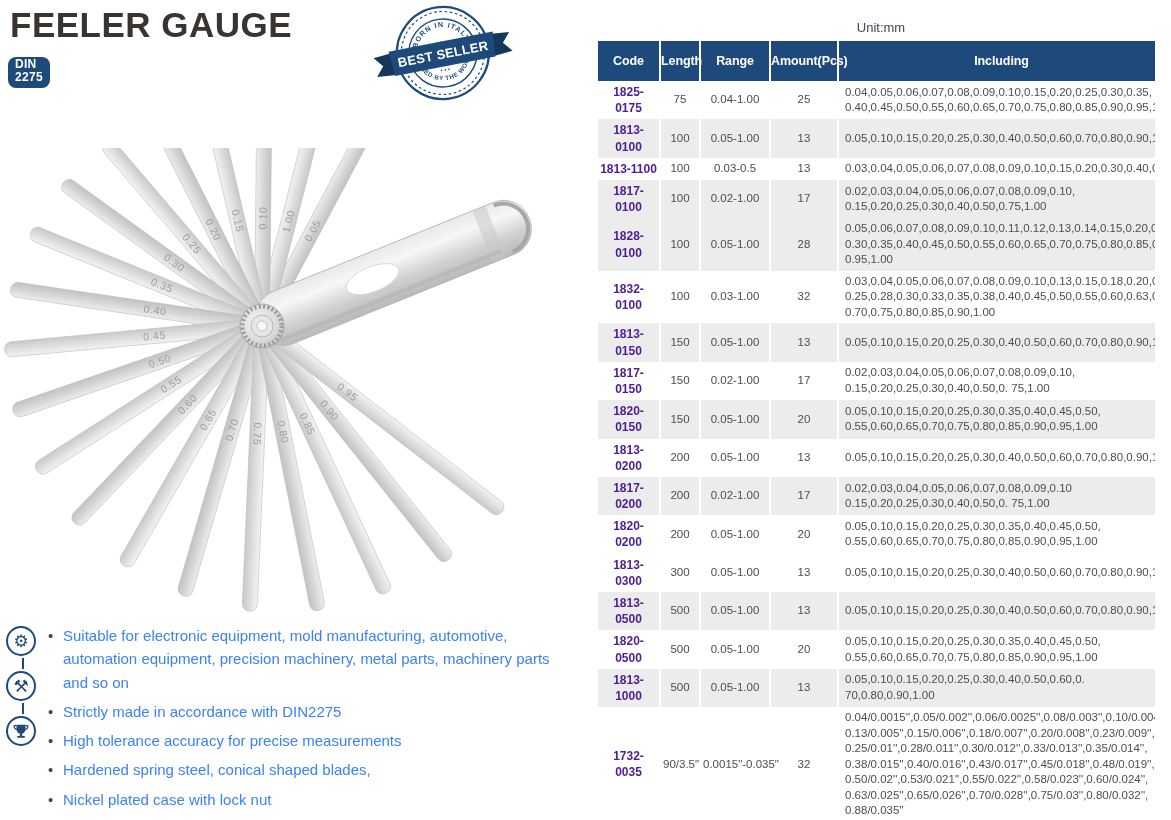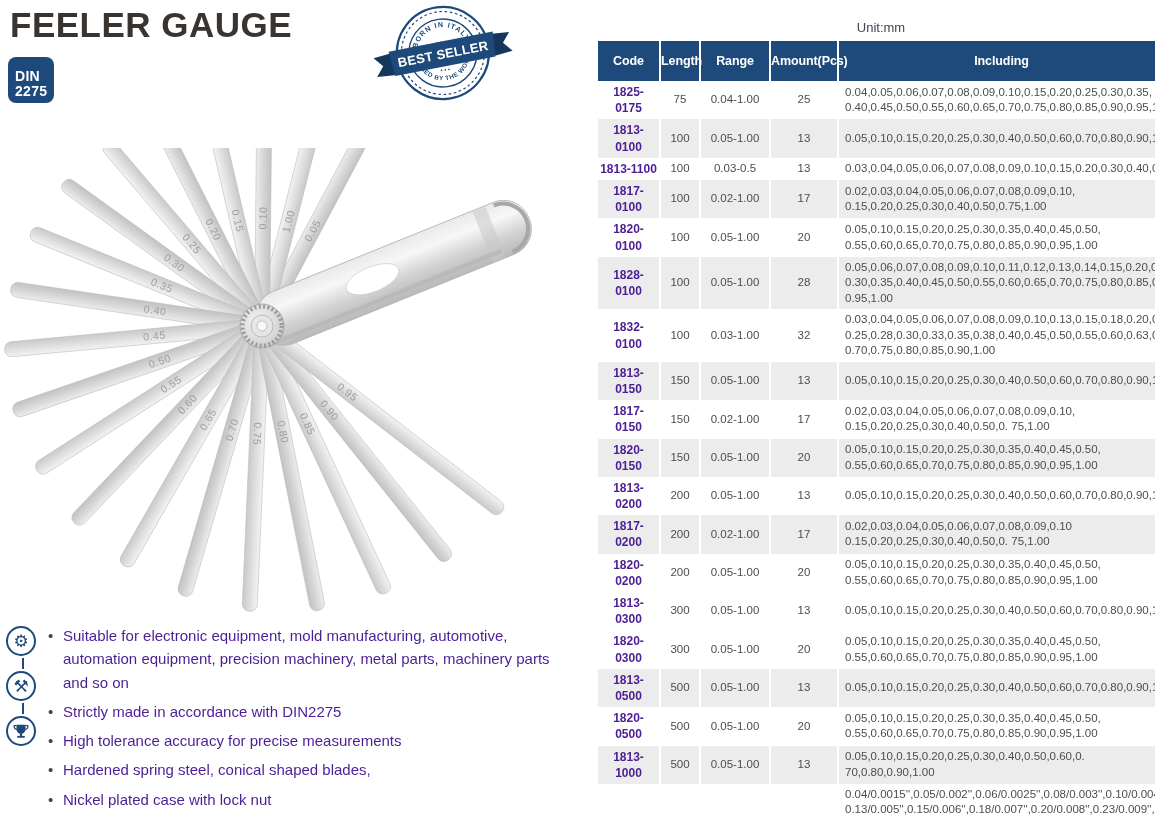--- a/index.html
+++ b/index.html
@@ -4,34 +4,34 @@
 <style>
   * { margin:0; padding:0; box-sizing:border-box; }
   html,body { background:#fff; }
   body { font-family:"Liberation Sans", sans-serif; }
   .page { position:relative; width:1155px; height:820px; background:#fff; overflow:hidden; }
 
   
   .title { position:absolute; left:10px; top:5px; font-size:35px; font-weight:800;
            letter-spacing:0.5px; color:#3a3431; }
   .din-badge { position:absolute; left:8px; top:57px; background:#1d4a7a; color:#fff;
-               border-radius:8px; padding:12px 7px 5px 7px; font-weight:bold; font-size:14px;
+               border-radius:8px; padding:1px 7px 5px 7px; font-weight:bold; font-size:12px;
                line-height:1.05; letter-spacing:0.3px; }
   .best-seller { position:absolute; left:372px; top:2px; width:142px; height:106px; }
   .product { position:absolute; left:0; top:148px; width:592px; height:478px; }
 
   .features { position:absolute; left:6px; top:624px; width:575px; }
   .icon-rail { position:absolute; left:0; top:2px; width:34px; }
   .rail-icon { width:30px; height:30px; border:2px solid #1d4a7a; border-radius:50%;
                display:flex; align-items:center; justify-content:center; background:#fff; }
   .rail-glyph { font-family:"DejaVu Sans", sans-serif; font-size:17px; color:#1d4a7a; line-height:1; }
   .rail-line { width:2px; height:11px; background:#1d4a7a; margin:2px auto; }
   .feature-list { list-style:none; margin-left:42px; width:520px; }
   .feature-list li { position:relative; padding-left:15px; font-size:15px; line-height:1.55;
-                     color:#4c1d95; margin-bottom:6px; }
+                     color:#3b82f6; margin-bottom:6px; }
   .feature-list li::before { content:"•"; position:absolute; left:0; top:0; color:#3d4755; }
 
   
   .table-wrap { position:absolute; left:598px; top:20px; width:566px; }
   .unit { text-align:center; font-size:13px; color:#3f4652; margin-bottom:6px; }
   table { width:566px; border-collapse:collapse; border-bottom:3px solid #1c4066; table-layout:fixed; }
   th { background:#1d4a7a; color:#fff; font-size:12.5px; font-weight:bold; padding:13px 0;
        text-align:center; white-space:nowrap; letter-spacing:-0.1px; }
   th + th, td + td { border-left:2px solid #fff; }
   td { font-size:11.5px; line-height:1.35; color:#4d4d4d; padding:3px 2px; text-align:center;
@@ -268,27 +268,20 @@
     <td>13</td>
     <td class="including">0.03,0.04,0.05,0.06,0.07,0.08,0.09,0.10,0.15,0.20,0.30,0.40,0.50</td>
   </tr>
           <tr class="shaded">
     <td class="code">1817-0100</td>
     <td>100</td>
     <td>0.02-1.00</td>
     <td>17</td>
     <td class="including">0.02,0.03,0.04,0.05,0.06,0.07,0.08,0.09,0.10,<br>0.15,0.20,0.25,0.30,0.40,0.50,0.75,1.00</td>
   </tr>
-          <tr>
-    <td class="code">1820-0100</td>
-    <td>100</td>
-    <td>0.05-1.00</td>
-    <td>20</td>
-    <td class="including">0.05,0.10,0.15,0.20,0.25,0.30,0.35,0.40,0.45,0.50,<br>0.55,0.60,0.65,0.70,0.75,0.80,0.85,0.90,0.95,1.00</td>
-  </tr>
           <tr class="shaded">
     <td class="code">1828-0100</td>
     <td>100</td>
     <td>0.05-1.00</td>
     <td>28</td>
     <td class="including">0.05,0.06,0.07,0.08,0.09,0.10,0.11,0.12,0.13,0.14,0.15,0.20,0.25,<br>0.30,0.35,0.40,0.45,0.50,0.55,0.60,0.65,0.70,0.75,0.80,0.85,0.90,<br>0.95,1.00</td>
   </tr>
           <tr>
     <td class="code">1832-0100</td>
     <td>100</td>
@@ -338,27 +331,20 @@
     <td>20</td>
     <td class="including">0.05,0.10,0.15,0.20,0.25,0.30,0.35,0.40,0.45,0.50,<br>0.55,0.60,0.65,0.70,0.75,0.80,0.85,0.90,0.95,1.00</td>
   </tr>
           <tr>
     <td class="code">1813-0300</td>
     <td>300</td>
     <td>0.05-1.00</td>
     <td>13</td>
     <td class="including">0.05,0.10,0.15,0.20,0.25,0.30,0.40,0.50,0.60,0.70,0.80,0.90,1.00</td>
   </tr>
-          <tr>
-    <td class="code">1820-0300</td>
-    <td>300</td>
-    <td>0.05-1.00</td>
-    <td>20</td>
-    <td class="including">0.05,0.10,0.15,0.20,0.25,0.30,0.35,0.40,0.45,0.50,<br>0.55,0.60,0.65,0.70,0.75,0.80,0.85,0.90,0.95,1.00</td>
-  </tr>
           <tr class="shaded">
     <td class="code">1813-0500</td>
     <td>500</td>
     <td>0.05-1.00</td>
     <td>13</td>
     <td class="including">0.05,0.10,0.15,0.20,0.25,0.30,0.40,0.50,0.60,0.70,0.80,0.90,1.00</td>
   </tr>
           <tr>
     <td class="code">1820-0500</td>
     <td>500</td>

